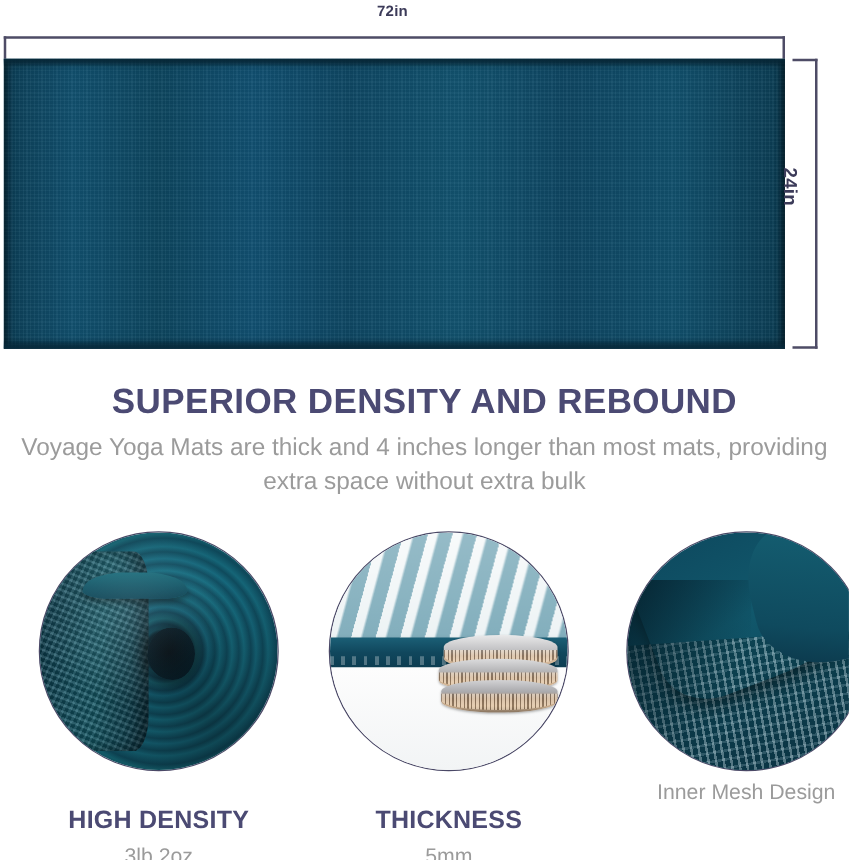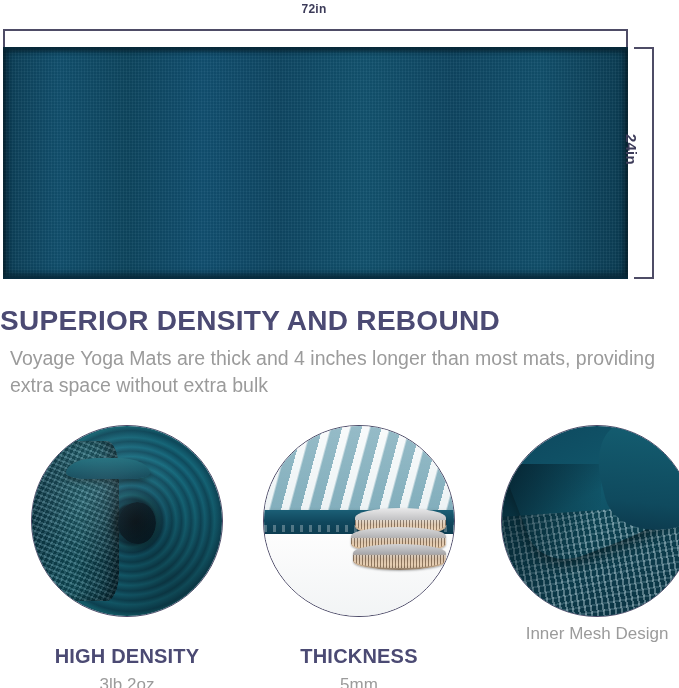--- a/index.html
+++ b/index.html
@@ -114,31 +114,31 @@
     position: absolute;
     left: 0; bottom: 0; right: 0; height: 7px;
     background: linear-gradient(0deg, #072c3f 0%, rgba(7,44,63,0) 100%);
   }
 
   
   #headline {
     position: absolute;
     left: 0; top: 305px;
     width: 679px;
-    text-align: left;
+    text-align: center;
     font-size: 28px;
     font-weight: bold;
     color: #4b4a73;
     letter-spacing: 0.3px;
   }
   #subhead {
     position: absolute;
     left: 10px; top: 345px;
     width: 659px;
-    text-align: left;
+    text-align: center;
     font-size: 19.5px;
     line-height: 27px;
     color: #9b9b9b;
     font-weight: normal;
   }
 
   
   #features {
     position: absolute;
     left: 0; top: 425px;

